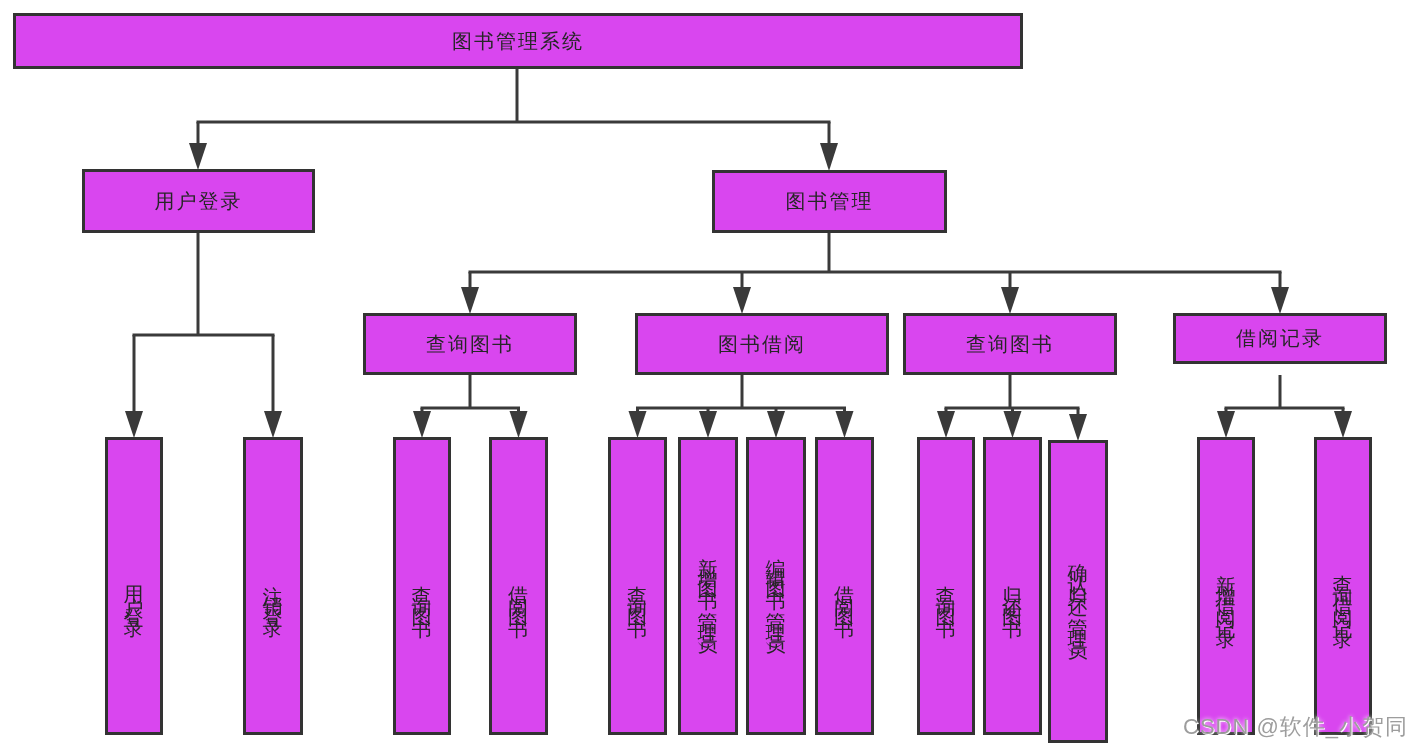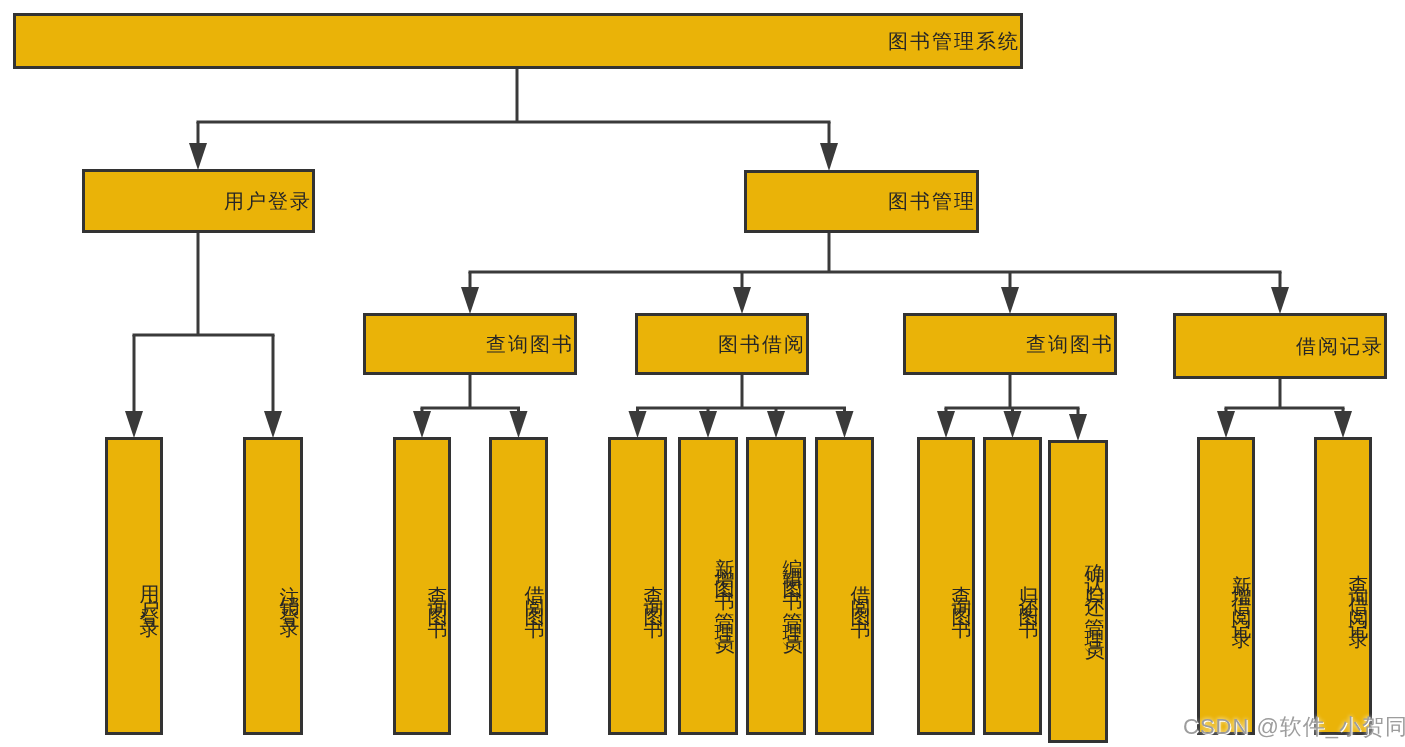--- a/index.html
+++ b/index.html
@@ -2,36 +2,36 @@
 <html><head>
 <meta charset="utf-8">
 <style>
   html,body{margin:0;padding:0;background:#ffffff;}
   .canvas{
     position:relative;width:1405px;height:747px;background:#ffffff;overflow:hidden;
     font-family:"Liberation Sans",sans-serif;
   }
   svg.wires{position:absolute;left:0;top:0;z-index:1;}
   .node{
-    position:absolute;box-sizing:border-box;background:#eab308;border:3px solid #333333;
-    display:flex;align-items:center;justify-content:flex-end;color:#262626;z-index:2;
+    position:absolute;box-sizing:border-box;background:#d946ef;border:3px solid #333333;
+    display:flex;align-items:center;justify-content:center;color:#262626;z-index:2;
   }
   .h .label{font-size:20px;letter-spacing:2px;white-space:nowrap;}
   .v .label{
     writing-mode:vertical-rl;text-orientation:mixed;font-size:20px;line-height:1;
     letter-spacing:11px;margin-bottom:-11px;white-space:nowrap;
   }
   
   .n-root{left:13px;top:13px;width:1010px;height:56px}
   .n-l2a{left:82px;top:169px;width:233px;height:64px}
-  .n-l2b{left:744px;top:170px;width:235px;height:63px}
+  .n-l2b{left:712px;top:170px;width:235px;height:63px}
   .n-l3a{left:363px;top:313px;width:214px;height:62px}
-  .n-l3b{left:635px;top:313px;width:174px;height:62px}
+  .n-l3b{left:635px;top:313px;width:254px;height:62px}
   .n-l3c{left:903px;top:313px;width:214px;height:62px}
-  .n-l3d{left:1173px;top:313px;width:214px;height:66px}
+  .n-l3d{left:1173px;top:313px;width:214px;height:51px}
   .n-f0{left:105px;top:437px;width:58px;height:298px}
   .n-f1{left:243px;top:437px;width:60px;height:298px}
   .n-f2{left:393px;top:437px;width:58px;height:298px}
   .n-f3{left:489px;top:437px;width:59px;height:298px}
   .n-f4{left:608px;top:437px;width:59px;height:298px}
   .n-f5{left:678px;top:437px;width:60px;height:298px}
   .n-f6{left:746px;top:437px;width:60px;height:298px}
   .n-f7{left:815px;top:437px;width:59px;height:298px}
   .n-f8{left:917px;top:437px;width:58px;height:298px}
   .n-f9{left:983px;top:437px;width:59px;height:298px}

